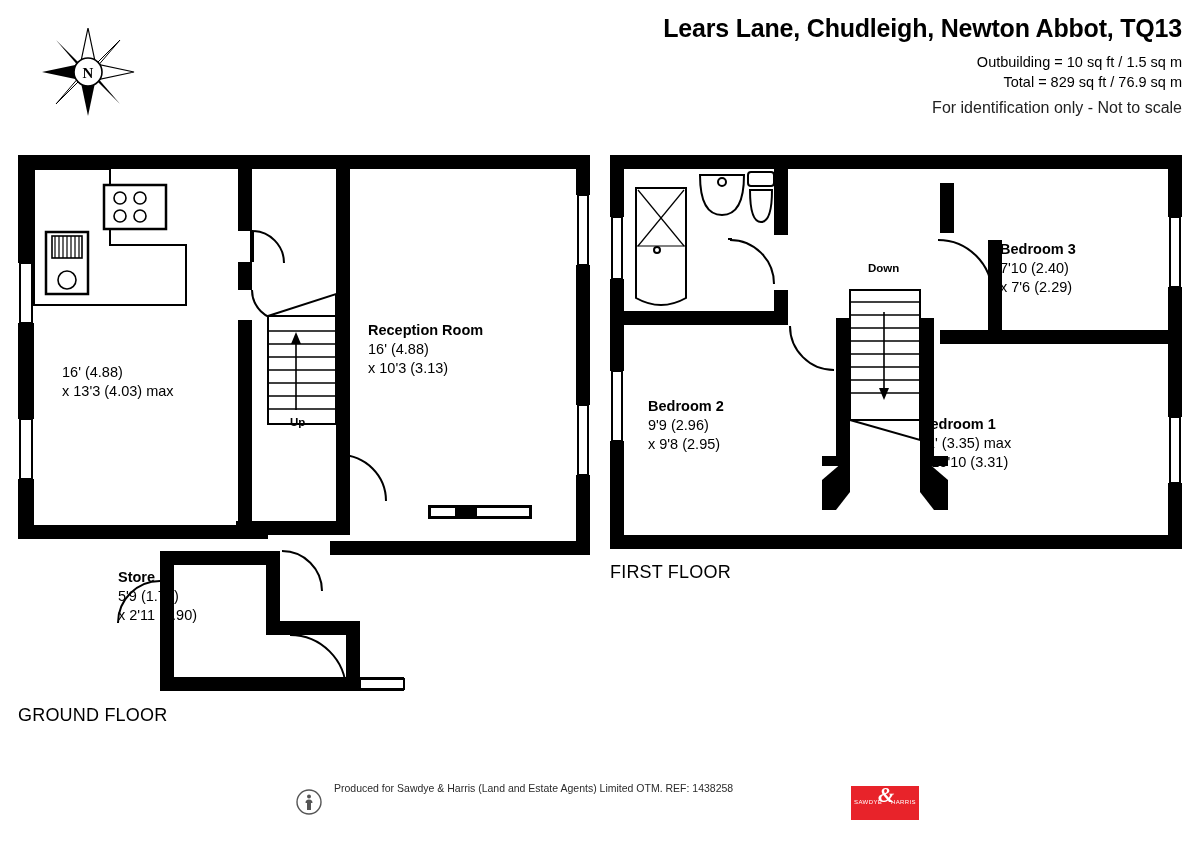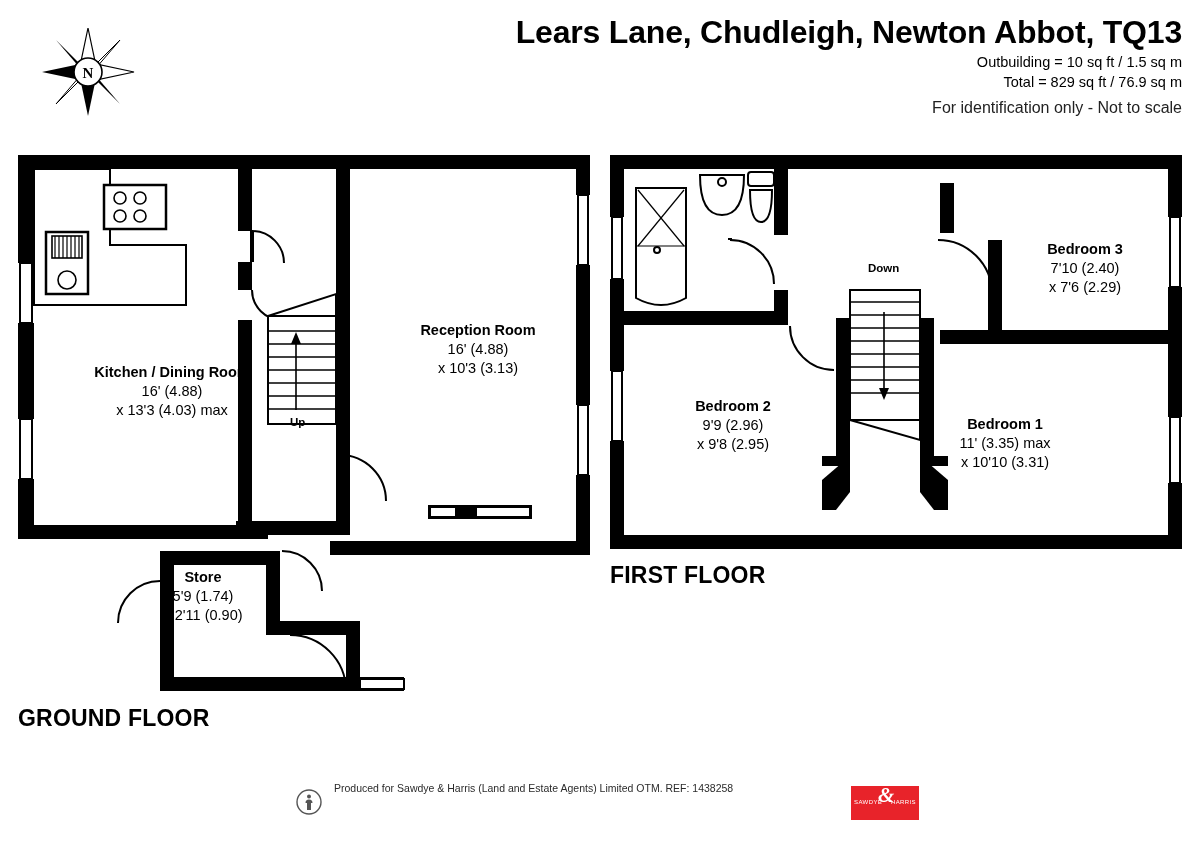--- a/index.html
+++ b/index.html
@@ -19,21 +19,21 @@
     position: relative;
     width: 1200px;
     height: 849px;
   }
 
   
   .title {
     position: absolute;
     right: 18px;
     top: 14px;
-    font-size: 32px;
+    font-size: 25px;
     font-weight: bold;
     letter-spacing: -0.2px;
     text-align: right;
     white-space: nowrap;
   }
   .areas {
     position: absolute;
     right: 18px;
     top: 52px;
     text-align: right;
@@ -52,31 +52,31 @@
     position: absolute;
     left: 36px;
     top: 22px;
     width: 104px;
     height: 100px;
   }
 
   
   .floor-label {
     position: absolute;
-    font-size: 23px;
-    font-weight: bold;
+    font-size: 18px;
+    font-weight: normal;
     letter-spacing: 0.2px;
   }
   #ground-floor-label { left: 18px; top: 705px; }
   #first-floor-label  { left: 610px; top: 562px; }
 
   
   .room {
     position: absolute;
-    text-align: center;
+    text-align: left;
     line-height: 19px;
     font-size: 14.5px;
     white-space: nowrap;
   }
   .room .rname {
     font-weight: bold;
     font-size: 14.5px;
     display: block;
   }
   .room .dim { display: block; }
@@ -344,21 +344,20 @@
       <line x1="850" y1="367" x2="920" y2="367" stroke="#000" stroke-width="1.6"></line>
       <line x1="850" y1="380" x2="920" y2="380" stroke="#000" stroke-width="1.6"></line>
       <line x1="850" y1="393" x2="920" y2="393" stroke="#000" stroke-width="1.6"></line>
       <path d="M850 420 L920 420 L920 440 L850 420 Z" fill="#fff" stroke="#000" stroke-width="2"></path>
       <line x1="884" y1="312" x2="884" y2="392" stroke="#000" stroke-width="1.6"></line>
       <polygon points="884,400 879,388 889,388" fill="#000"></polygon>
     </g>
   </svg>
 
   <div class="room" id="kitchen-label" style="left:62px; top:363px; width:220px;">
-    <span class="rname">Kitchen / Dining Room</span>
     <span class="dim">16' (4.88)</span>
     <span class="dim">x 13'3 (4.03) max</span>
   </div>
 
   <div class="room" id="reception-label" style="left:368px; top:321px; width:220px;">
     <span class="rname">Reception Room</span>
     <span class="dim">16' (4.88)</span>
     <span class="dim">x 10'3 (3.13)</span>
   </div>
 

